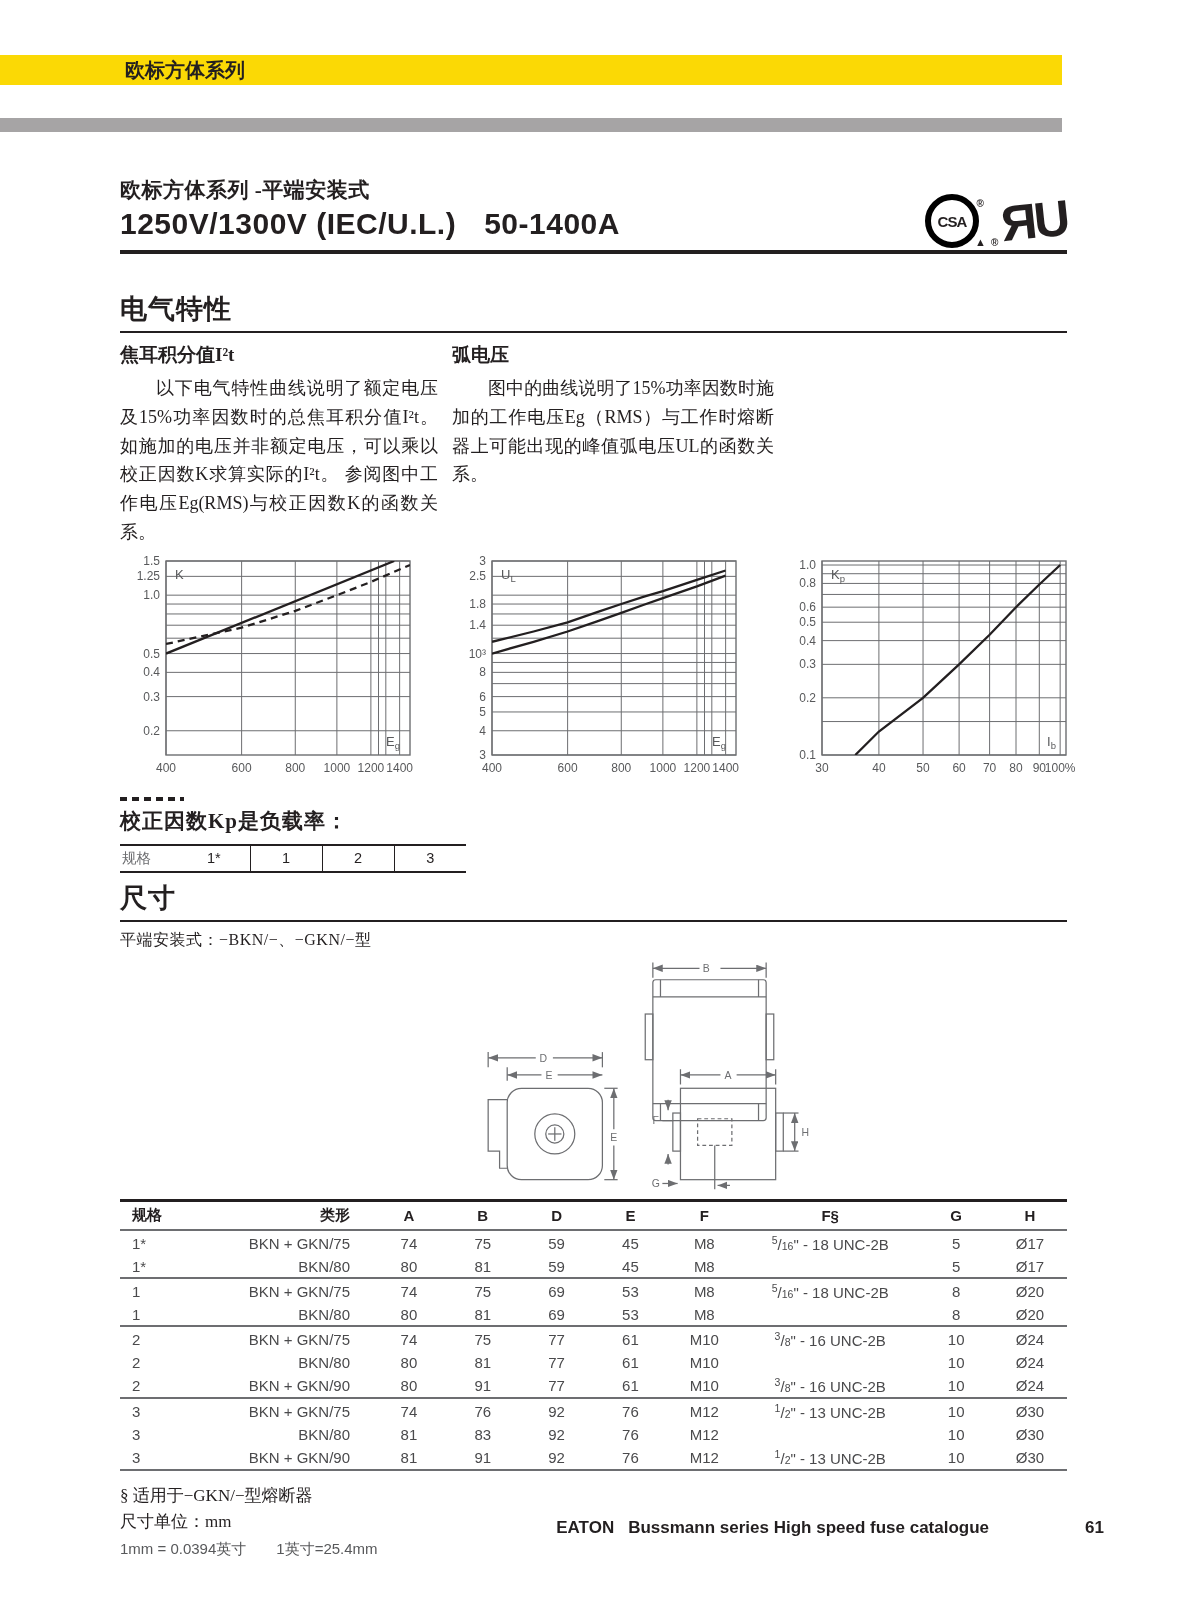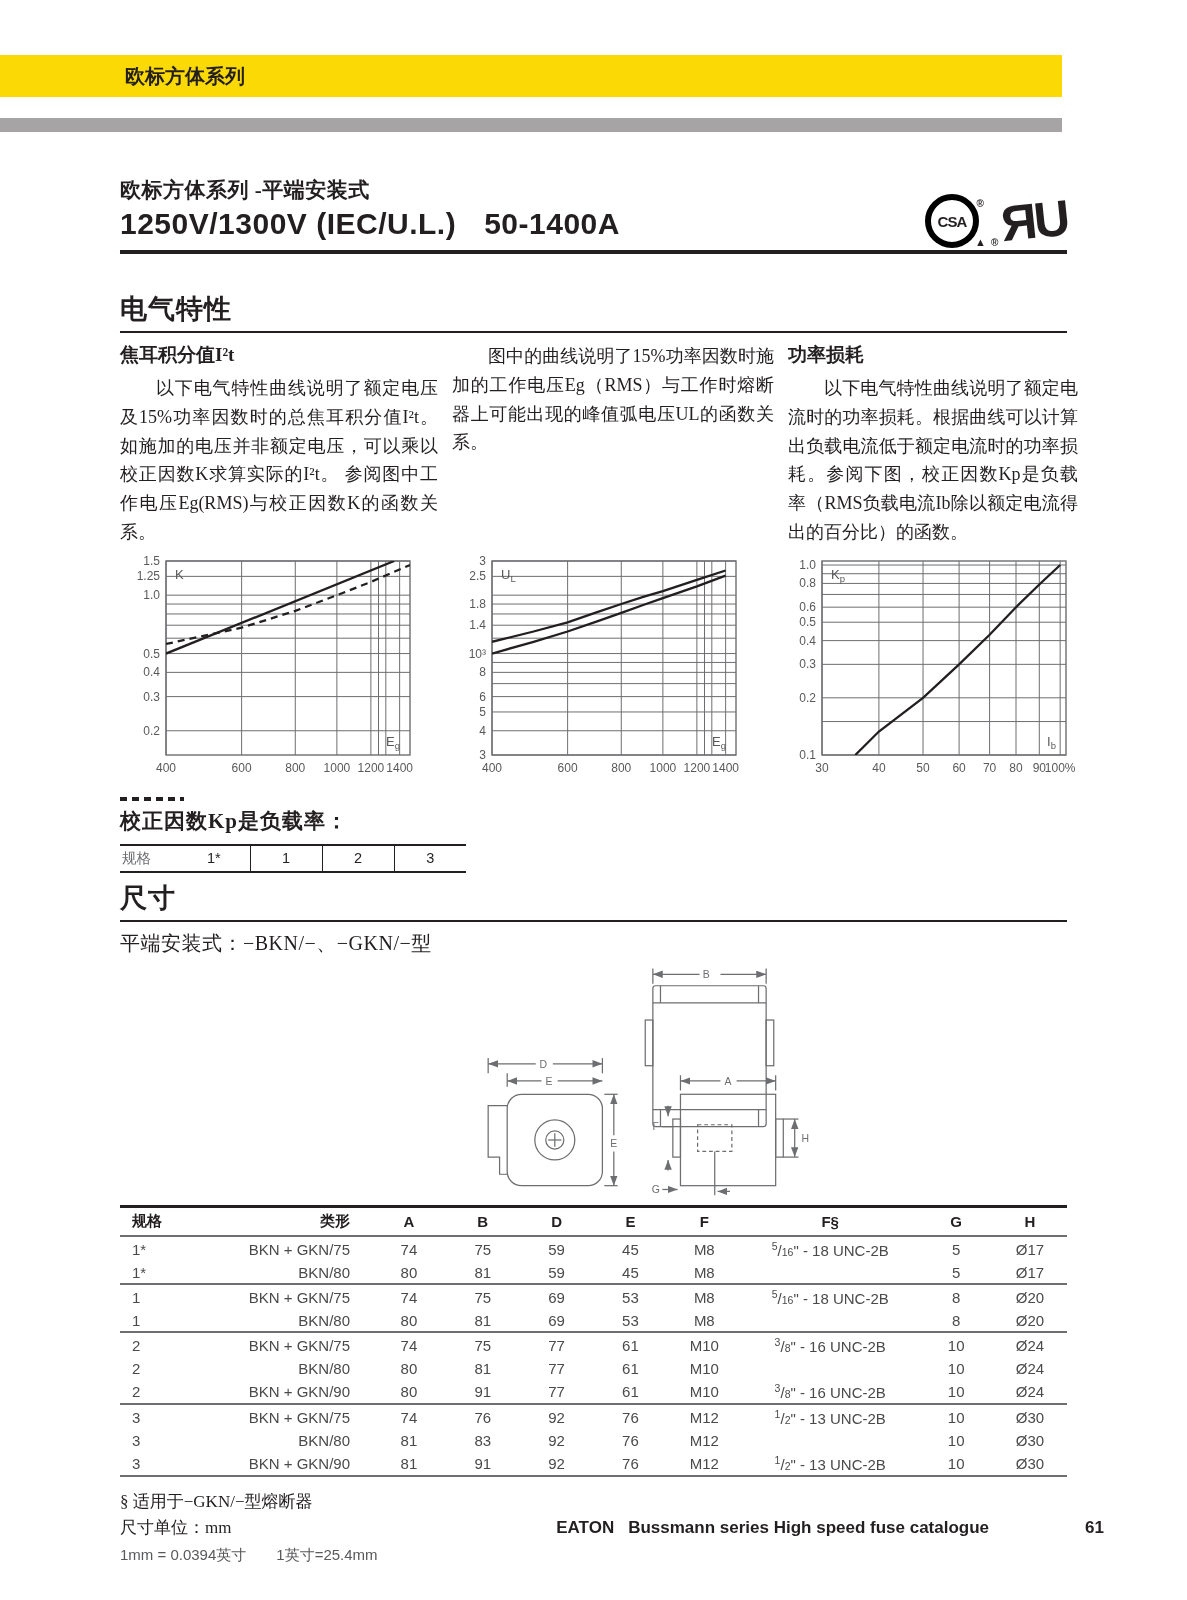--- a/index.html
+++ b/index.html
@@ -1,20 +1,20 @@
 <!DOCTYPE html>
 <html><head>
 <meta charset="utf-8">
 <style>
   * { margin:0; padding:0; box-sizing:border-box; }
   body { background:#e8e8e8; font-family:"Liberation Serif","DejaVu Serif",serif; color:#231f20; }
   .page { position:relative; width:1187px; height:1600px; background:#ffffff; margin:0 auto; overflow:hidden; }
 
   
-  .banner { position:absolute; top:55px; left:0; width:1062px; height:42px; display:flex; align-items:center; }
+  .banner { position:absolute; top:55px; left:0; width:1062px; height:30px; display:flex; align-items:center; }
   .banner-text { margin-left:125px; font-family:"Liberation Sans","DejaVu Sans",sans-serif; font-weight:bold; font-size:20px; color:#231f20; }
   .graybar { position:absolute; top:118px; left:0; width:1062px; height:14px; background:#a6a4a5; }
 
   
   .header-block { position:absolute; left:120px; top:176px; width:947px; }
   .title-line1 { font-size:21px; font-weight:bold; letter-spacing:0.5px; }
   .title-line2 { font-family:"Liberation Sans","DejaVu Sans",sans-serif; font-weight:bold; font-size:30px; margin-top:3px; letter-spacing:0.5px; }
   .title-line2 .amps { margin-left:28px; }
   .title-rule { border-bottom:4px solid #231f20; margin-top:9px; }
   .logos { position:absolute; right:0; top:18px; display:flex; align-items:center; gap:22px; }
@@ -41,21 +41,21 @@
   table.amps { border-collapse:collapse; margin-top:9px; font-size:14.5px; }
   table.amps tr:first-child td { border-bottom:1.5px solid #231f20; }
   table.amps td { padding:3px 8px; text-align:center; }
   table.amps td.lbl { color:#6d6e71; text-align:left; width:58px; padding-left:2px; }
   table.amps td.v { font-family:"Liberation Sans",sans-serif; width:72px; }
   table.amps td.sep { border-left:1.5px solid #231f20; }
   table.amps { border-top:2px solid #231f20; border-bottom:2.5px solid #231f20; }
 
   
   .dims { position:absolute; left:120px; top:880px; width:947px; }
-  .sub { font-size:20px; margin-top:8px; letter-spacing:0.5px;font-family:Liberation Serif, serif; }
+  .sub { font-size:16px; margin-top:8px; letter-spacing:0.5px;font-family:Liberation Serif, serif; }
   .drawing { margin-left:330px; margin-top:4px; }
 
   table.dim { border-collapse:collapse; table-layout:fixed; width:947px; margin-top:2px;
     font-family:"Liberation Sans","DejaVu Sans",sans-serif; font-size:15px; color:#4a4a4c; }
   table.dim th { font-weight:bold; color:#231f20; padding:4px 2px; }
   table.dim td { padding:2.5px 2px; }
   table.dim th, table.dim td { text-align:center; }
   table.dim .c0 { text-align:left; padding-left:12px; width:70px; }
   table.dim .c1 { text-align:right; padding-right:22px; width:182px; }
   table.dim .c7 { width:178px; }
@@ -111,25 +111,22 @@
   <div class="elec">
     <div class="sec-h">电气特性</div>
     <div class="sec-rule"></div>
 
     <div class="cols">
       <div class="col">
         <h3>焦耳积分值I²t</h3>
         <p>以下电气特性曲线说明了额定电压及15%功率因数时的总焦耳积分值I²t。如施加的电压并非额定电压，可以乘以校正因数K求算实际的I²t。 参阅图中工作电压Eg(RMS)与校正因数K的函数关系。</p>
       </div>
       <div class="col">
+        <h3>弧电压</h3>
         <p>图中的曲线说明了15%功率因数时施加的工作电压Eg（RMS）与工作时熔断器上可能出现的峰值弧电压UL的函数关系。</p>
-      </div>
-      <div class="col">
-        <h3>功率损耗</h3>
-        <p>以下电气特性曲线说明了额定电流时的功率损耗。根据曲线可以计算出负载电流低于额定电流时的功率损耗。参阅下图，校正因数Kp是负载率（RMS负载电流Ib除以额定电流得出的百分比）的函数。</p>
       </div>
     </div>
 
     <div class="charts">
       <div class="chart">
           <svg width="300" height="228">
             <defs>
               <clipPath id="clip-correction-factor-K-vs-Eg">
                 <rect x="46" y="8" width="244" height="194"></rect>
               </clipPath>

